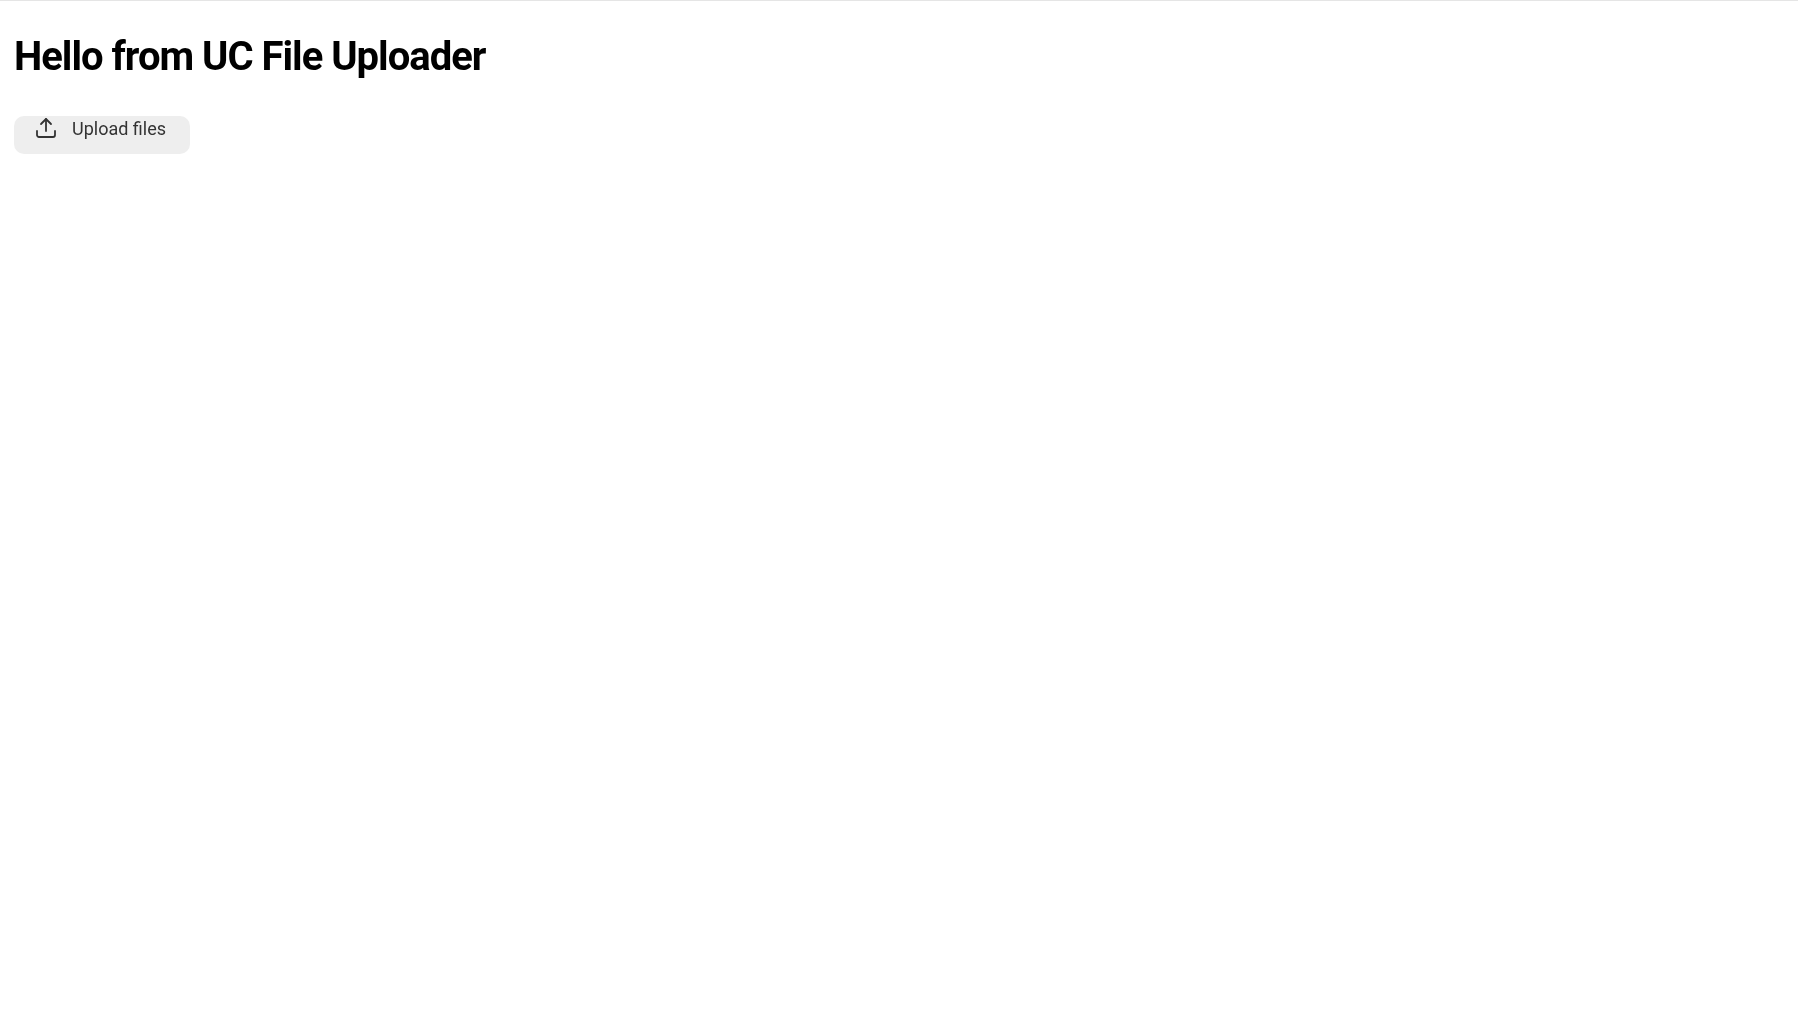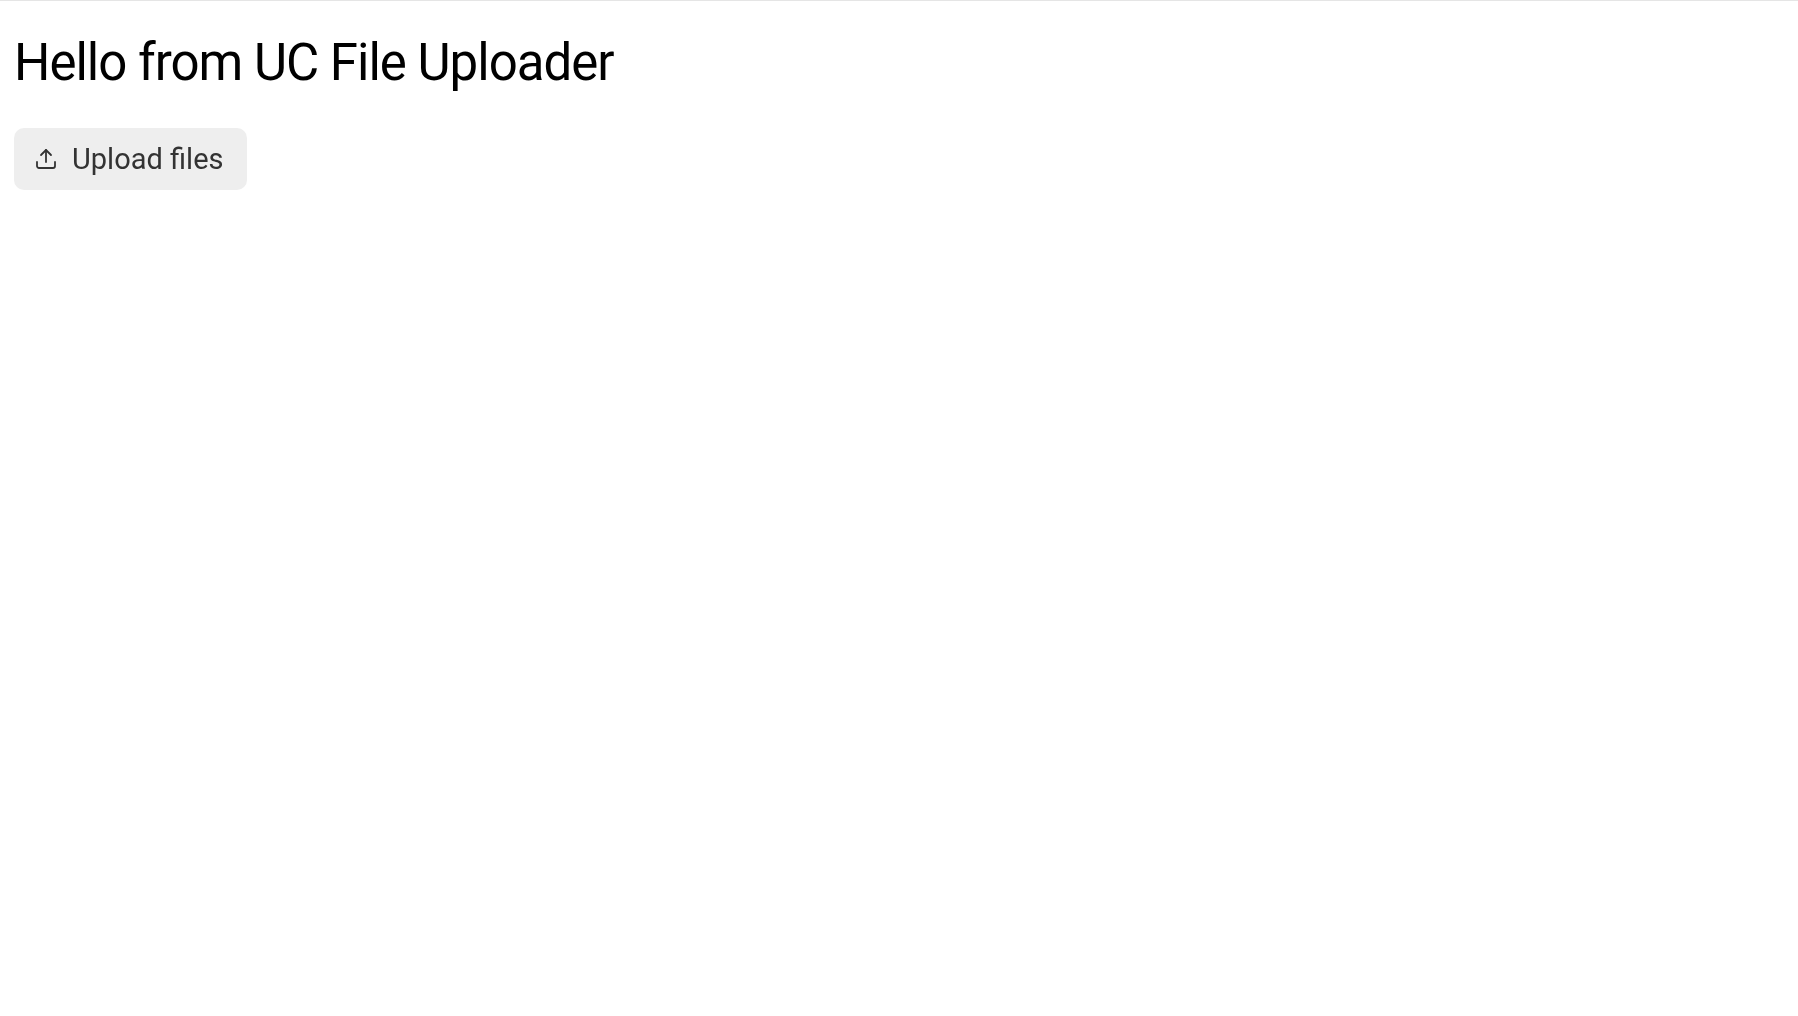--- a/index.html
+++ b/index.html
@@ -9,38 +9,38 @@
     }
     
     body {
       font-family: -apple-system, BlinkMacSystemFont, "Segoe UI", Roboto, Helvetica, Arial, sans-serif;
       background-color: #ffffff;
       padding: 0;
       border-top: 1px solid #e5e5e5;
     }
     
     .page-title {
-      font-size: 51px;
-      font-weight: 400;
+      font-size: 40px;
+      font-weight: 700;
       color: #000000;
       margin: 32px 0 0 14px;
       letter-spacing: -1px;
     }
     
     .upload-button {
       display: inline-flex;
       align-items: center;
       gap: 14px;
       background-color: #eeeeee;
       border: none;
       border-radius: 10px;
-      padding: 14px 24px 14px 20px;
+      padding: 0 24px 14px 20px;
       margin: 36px 0 0 14px;
       cursor: pointer;
-      font-size: 29px;
+      font-size: 18px;
       color: #333333;
       font-family: inherit;
     }
     
     .upload-icon {
       width: 24px;
       height: 24px;
       stroke: #333333;
       stroke-width: 1.8;
       fill: none;

